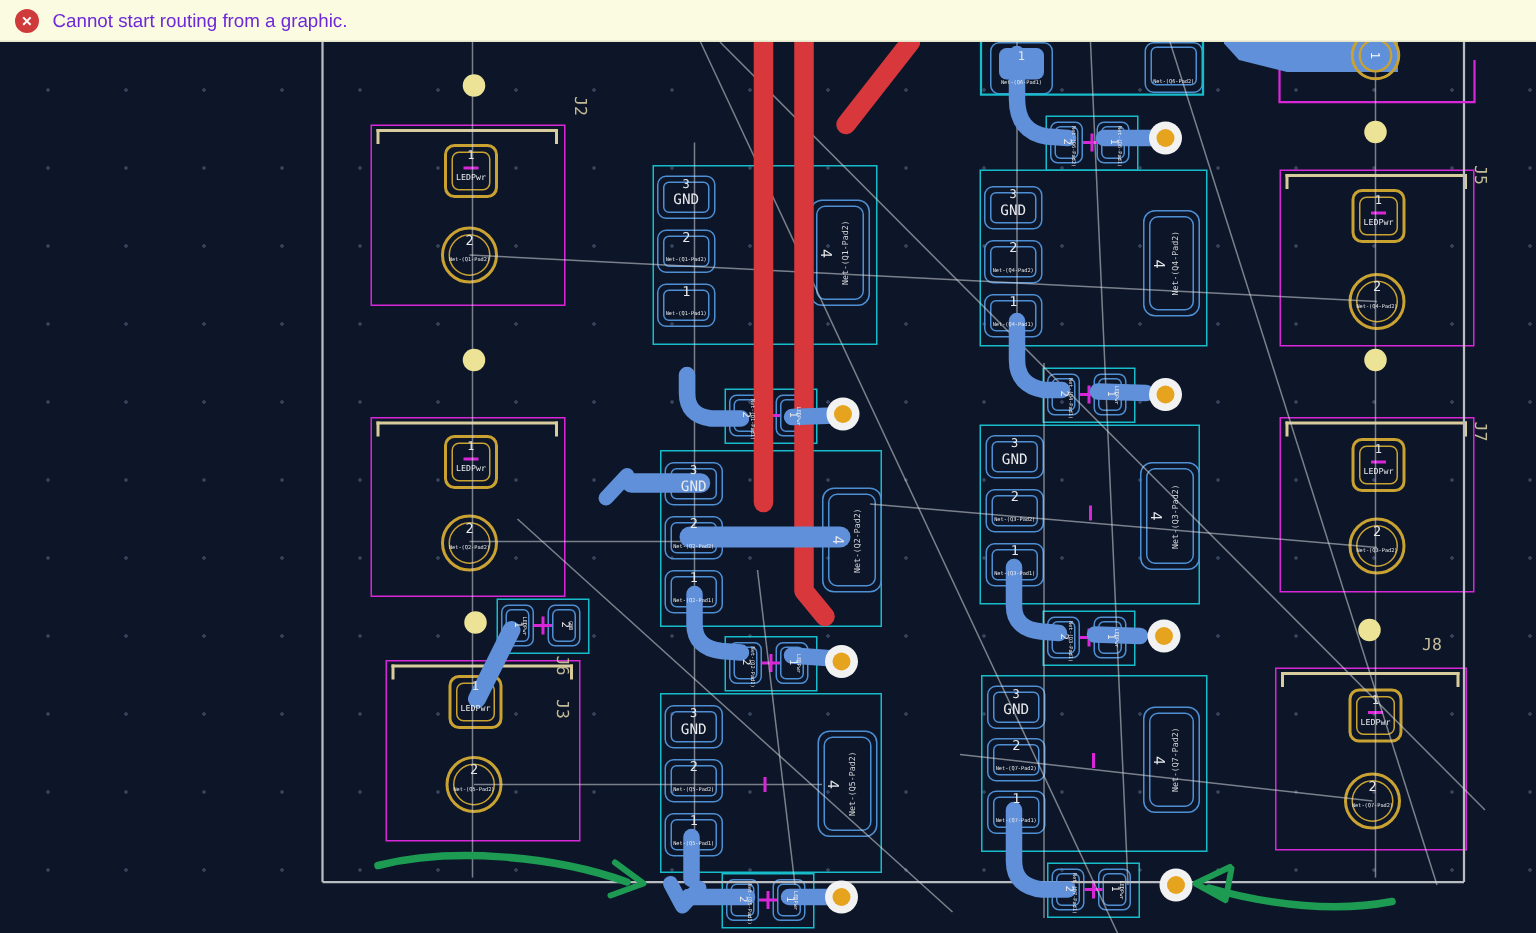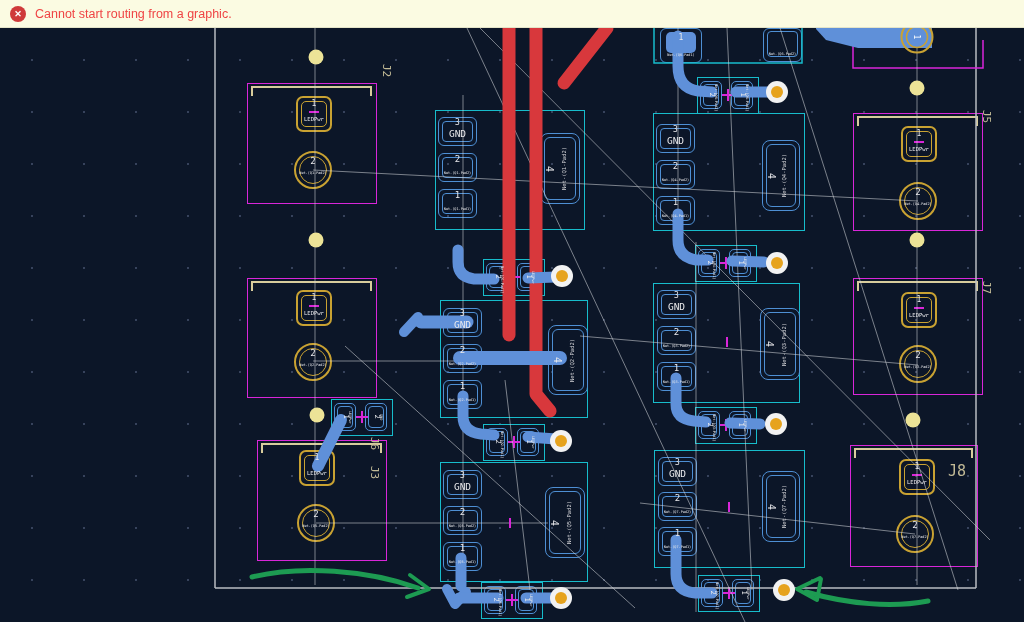--- a/index.html
+++ b/index.html
@@ -3,21 +3,21 @@
 <meta charset="utf-8">
 <style>
   *{margin:0;padding:0;box-sizing:border-box}
   html,body{width:1024px;height:622px;overflow:hidden;background:#000}
   #stage{position:relative;width:1024px;height:622px;font-family:"DejaVu Sans Mono",monospace}
   #notify{position:absolute;left:0;top:0;width:1024px;height:28px;background:var(--notify-bg,#fbfbe2);
     display:flex;align-items:center;gap:9px;padding:0 10px;z-index:50;
     font-family:"Liberation Sans",sans-serif;border-bottom:1px solid #e4e4c8}
   #nicon{width:16px;height:16px;min-width:16px;border-radius:50%;background:var(--error,#cf3a3a);color:#fff;
     font-size:9px;font-weight:bold;display:flex;align-items:center;justify-content:center}
-  #ntext{font-size:12.5px;color:#ef4444}
+  #ntext{font-size:12.5px;color:#6d28d9}
   #canvas{position:absolute;left:0;top:0;width:1024px;height:622px;
     background-color:var(--bg,#0c1628);
     background-image:radial-gradient(circle,rgba(106,120,155,.45) 1px,transparent 1.4px);
     background-size:52px 52px;background-position:6px 34px}
   .layer{position:absolute;left:0;top:0;width:1024px;height:622px}
   #boxes{z-index:2}
   #overlay{z-index:5}
   #labels{z-index:8}
   .abs{position:absolute}
   .pcbtxt{color:#e9e9ec;line-height:1;white-space:pre;text-align:center}
@@ -289,21 +289,21 @@
         <div class="abs pcbtxt vtx" style="left: 981px; top: 110px; font-size: 11px; color: rgb(194, 186, 150);">J5</div>
         <div class="abs pcbtxt" style="left: 909px; top: 296px; font-size: 8px; width: 20px;">1</div>
         <div class="abs pcbtxt" style="left: 899px; top: 313px; font-size: 5.5px; width: 40px;">LEDPwr</div>
         <div class="abs pcbtxt" style="left: 908px; top: 351px; font-size: 9px; width: 20px;">2</div>
         <div class="abs pcbtxt" style="left: 896px; top: 366px; font-size: 3.5px; width: 44px;">Net-(Q3-Pad2)</div>
         <div class="abs pcbtxt vtx" style="left: 981px; top: 281px; font-size: 11px; color: rgb(194, 186, 150);">J7</div>
         <div class="abs pcbtxt" style="left: 907px; top: 463px; font-size: 8px; width: 20px;">1</div>
         <div class="abs pcbtxt" style="left: 897px; top: 480px; font-size: 5.5px; width: 40px;">LEDPwr</div>
         <div class="abs pcbtxt" style="left: 905px; top: 521px; font-size: 9px; width: 20px;">2</div>
         <div class="abs pcbtxt" style="left: 893px; top: 536px; font-size: 3.5px; width: 44px;">Net-(Q7-Pad2)</div>
-        <div class="abs pcbtxt" style="left: 948px; top: 424px; font-size: 15px; color: rgb(194, 186, 150); margin-top: 40px;">J8</div>
+        <div class="abs pcbtxt" style="left: 948px; top: 424px; font-size: 11px; color: rgb(194, 186, 150);">J8</div>
         <div class="abs pcbtxt" style="left: 438px; top: 119px; font-size: 8px; width: 39px;">3</div>
         <div class="abs pcbtxt" style="left: 438px; top: 129px; font-size: 9.5px; width: 39px;">GND</div>
         <div class="abs pcbtxt" style="left: 438px; top: 155px; font-size: 9px; width: 39px;">2</div>
         <div class="abs pcbtxt" style="left: 438px; top: 172px; font-size: 3.5px; width: 39px;">Net-(Q1-Pad2)</div>
         <div class="abs pcbtxt" style="left: 438px; top: 191px; font-size: 9px; width: 39px;">1</div>
         <div class="abs pcbtxt" style="left: 438px; top: 208px; font-size: 3.5px; width: 39px;">Net-(Q1-Pad1)</div>
         <div class="abs pcbtxt" style="left: 542px; top: 163.5px; font-size: 10px; transform: rotate(90deg); width: 14px;">4</div>
         <div class="abs pcbtxt vup" style="left: 562px; top: 136px; font-size: 5.5px; height: 65px; color: rgb(212, 212, 216);">Net-(Q1-Pad2)</div>
         <div class="abs pcbtxt" style="left: 443px; top: 310px; font-size: 8px; width: 39px;">3</div>
         <div class="abs pcbtxt" style="left: 443px; top: 320px; font-size: 9.5px; width: 39px;">GND</div>

